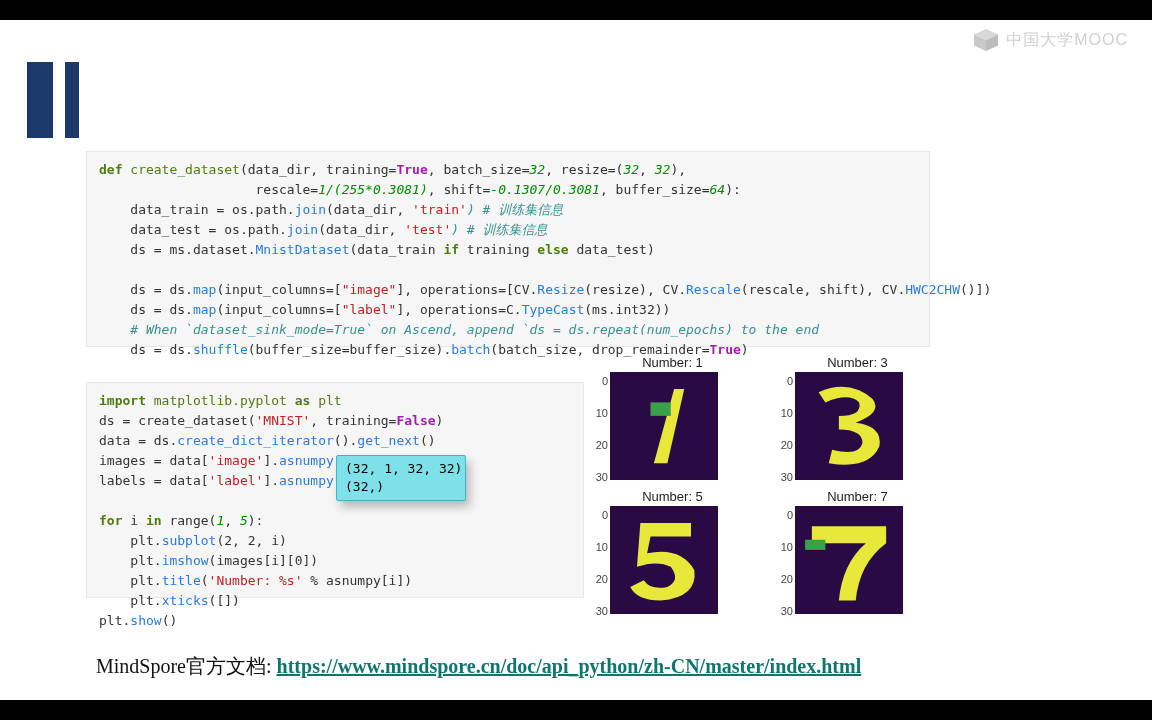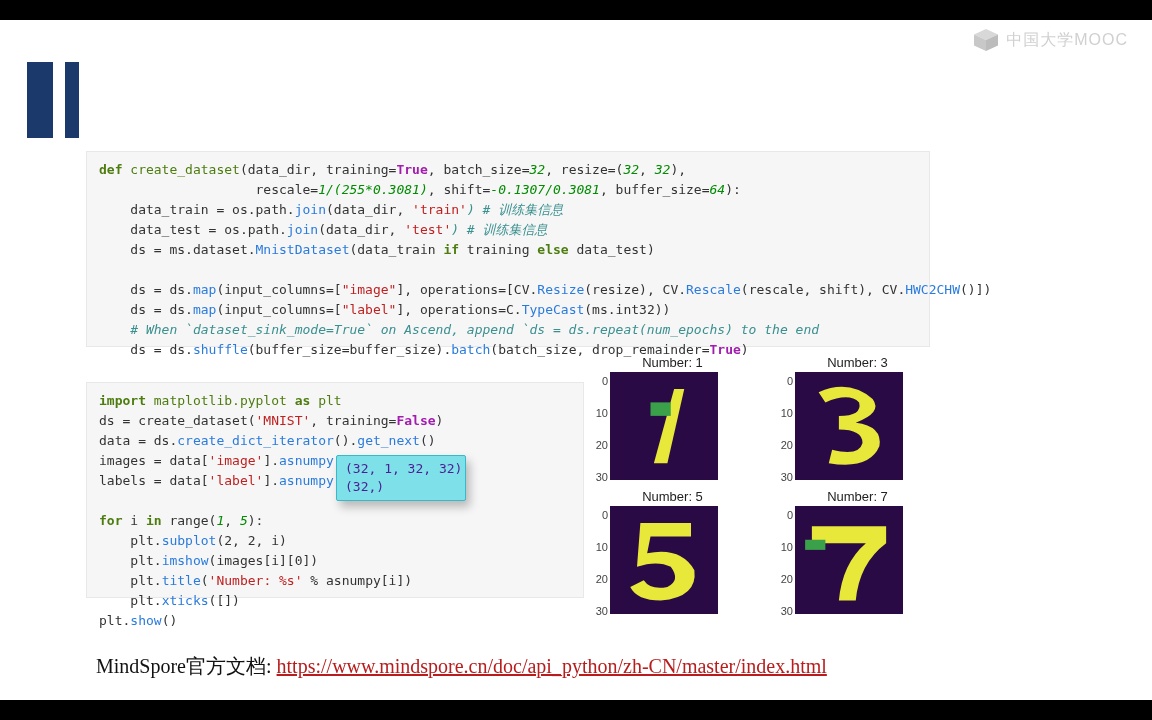--- a/index.html
+++ b/index.html
@@ -75,21 +75,21 @@
     position: absolute;
     top: 455px;
     left: 336px;
     width: 130px;
     height: 46px;
     background: #7ee0e8;
     border: 1px solid #3ab8c8;
     border-radius: 2px;
     font-family: "Consolas", monospace;
     font-size: 13px;
-    color: #4c1d95;
+    color: #000000;
     padding: 4px 8px;
     box-shadow: 4px 6px 10px rgba(0,0,0,0.25);
     white-space: pre;
     line-height: 18px;
   }
 
   .plot-grid {
     position: absolute;
     top: 355px;
     left: 590px;
@@ -120,21 +120,21 @@
   .digit-box svg { width: 100%; height: 100%; display: block; }
 
   .footer {
     position: absolute;
     bottom: 40px;
     left: 96px;
     font-family: "Times New Roman", "SimSun", serif;
     font-size: 20px;
     color: #111;
   }
-  .footer a { color: #b91c1c; text-decoration: underline; }
+  .footer a { color: #0f766e; text-decoration: underline; font-weight: bold; }
 
   .letterbox-top { position: absolute; top:0; left:0; right:0; height:20px; background:#000; }
   .letterbox-bot { position: absolute; bottom:0; left:0; right:0; height:20px; background:#000; }
 </style>
 </head>
 <body>
 
 <div class="letterbox-top"></div>
 <div class="letterbox-bot"></div>
 

